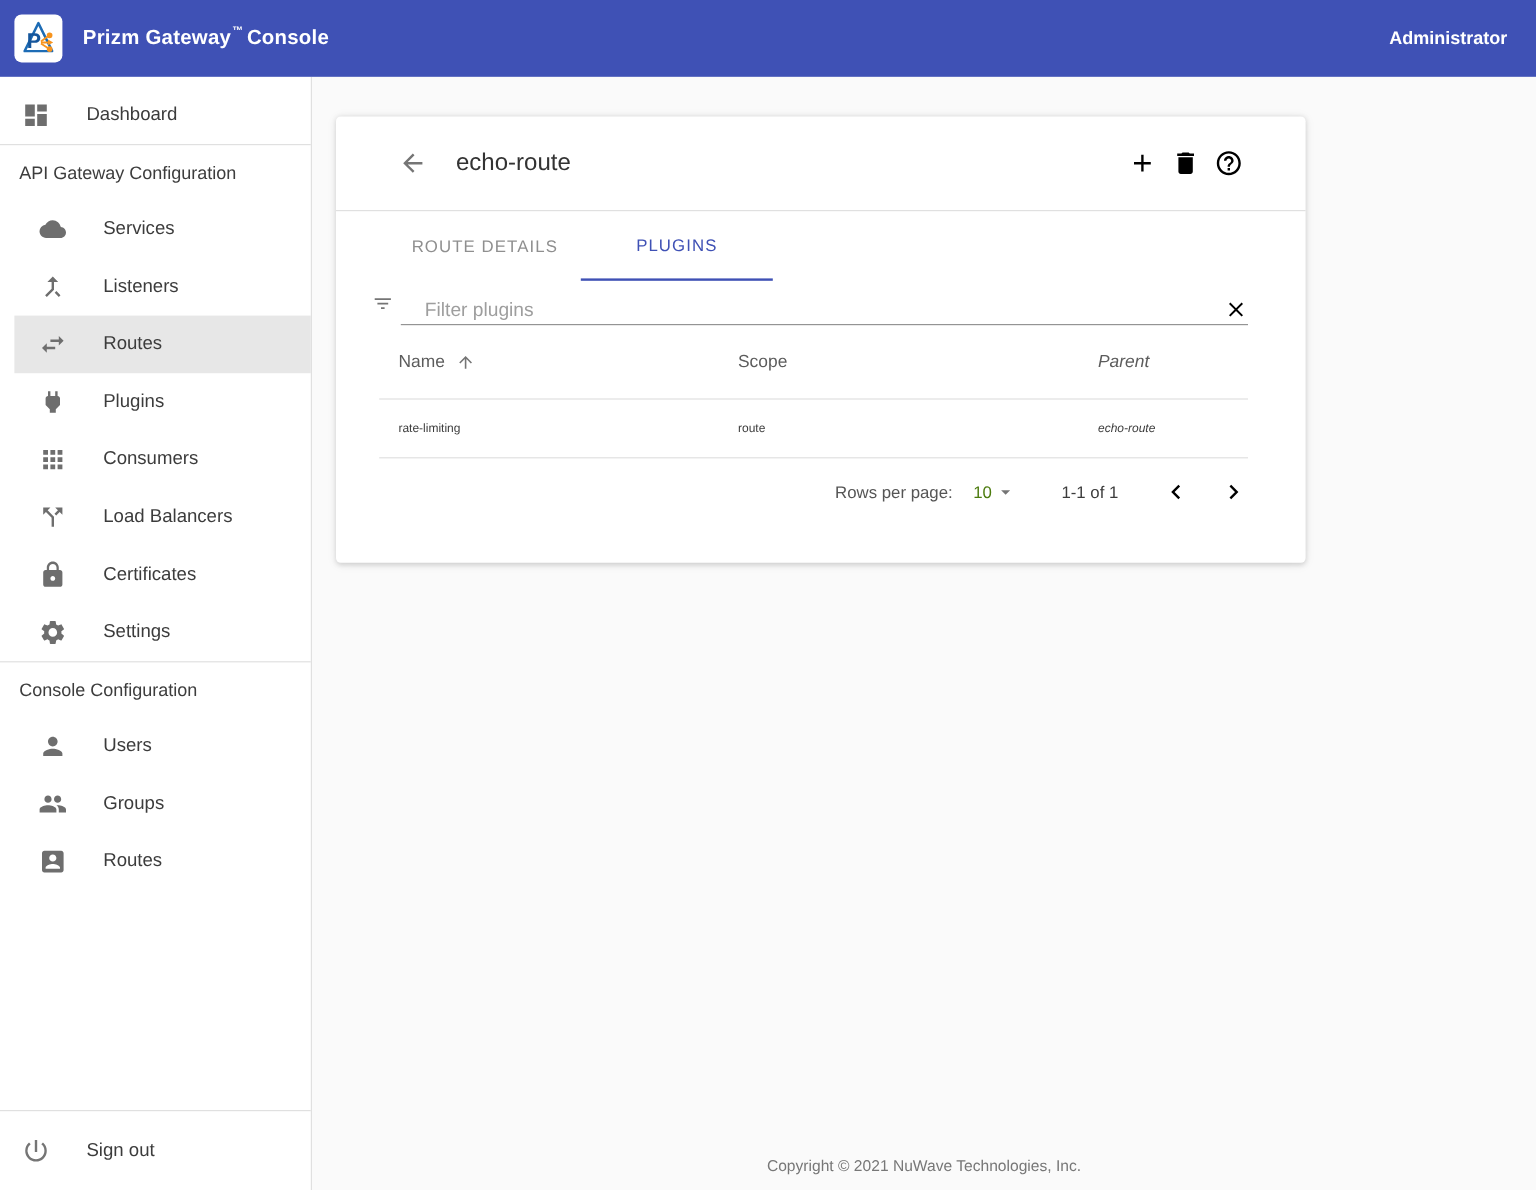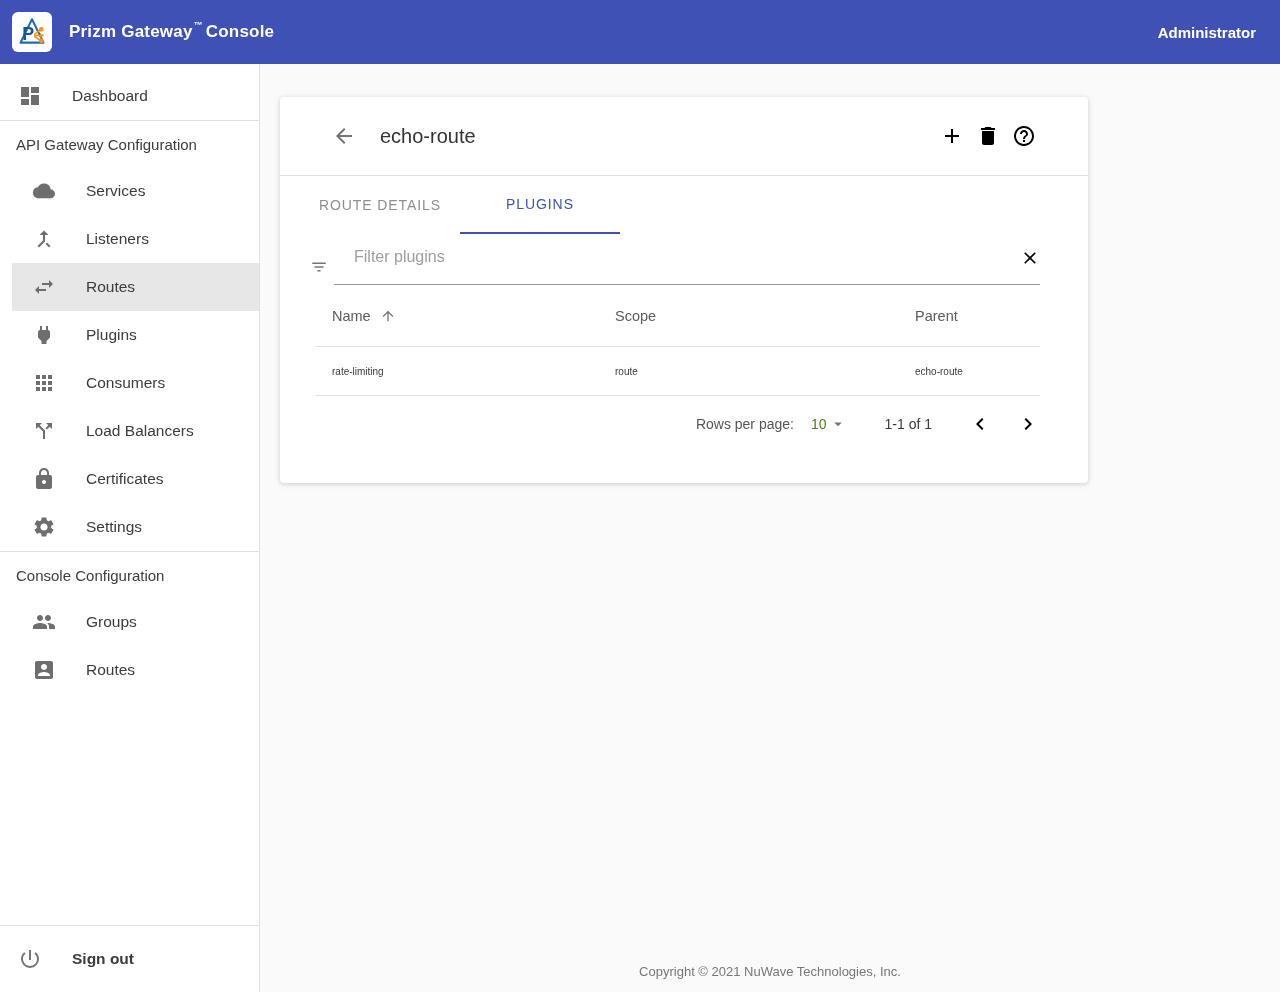--- a/index.html
+++ b/index.html
@@ -43,65 +43,65 @@
   .nav-icon { width:24px; height:24px; margin-left:18px; flex-shrink:0; }
   .nav-item.indent .nav-icon { margin-left:32px; }
   .nav-label { margin-left:30px; }
   .nav-divider { border-top:1px solid #e0e0e0; }
   .nav-section {
     height:46px; display:flex; align-items:center; padding-left:16px;
     font-size:15px; color:#3d3d3d;
   }
   .sidebar-bottom {
     margin-top:auto; border-top:1px solid #e0e0e0; height:67px;
-    display:flex; align-items:center; cursor:pointer; font-size:15.5px; color:#3c3c3c;font-weight:bold;
+    display:flex; align-items:center; cursor:pointer; font-size:15.5px; color:#3c3c3c;
   }
   .icon-fill { fill:#6e6e6e; }
 
   
   .main { flex:1; position:relative; background:#fafafa; }
   .card {
     position:absolute; left:20px; top:33px; width:808px;
     background:#fff; border-radius:4px;
     box-shadow:0 1px 4px rgba(0,0,0,.14), 0 1px 10px rgba(0,0,0,.06);
     padding-bottom:31px;
   }
   .card-header { height:79px; display:flex; align-items:center; padding:0 52px; border-bottom:1px solid #e0e0e0; }
   .back-btn { width:24px; height:24px; cursor:pointer; margin-right:24px; flex-shrink:0; }
   .card-title { font-size:20px; color:#333; }
   .card-actions { margin-left:auto; display:flex; align-items:center; gap:12px; }
   .action-btn { width:24px; height:24px; cursor:pointer; }
 
-  .tabs { display:flex; padding-left:20px; }
+  .tabs { display:flex; padding-left:44px; }
   .tab {
     width:160px; height:58px; display:flex; align-items:center; justify-content:center;
     font-size:14px; letter-spacing:.9px; color:#8f8f8f; cursor:pointer;
   }
   .tab.active { color:#3f51b5; border-bottom:2px solid #3f51b5; }
 
   .filter-row { display:flex; align-items:flex-end; margin:10px 48px 0 30px; }
   .filter-icon { width:18px; height:18px; margin:0 6px 9px 0; flex-shrink:0; }
   .filter-field {
-    flex:1; display:flex; align-items:flex-start;
-    border-bottom:1px solid #949494; padding:4px 0 16px 0;
+    flex:1; display:flex; align-items:flex-end;
+    border-bottom:1px solid #949494; padding:4px 0 2px 0;
   }
   .filter-field input {
     flex:1; border:none; outline:none; font-size:16px; padding-left:20px;
     font-family:"Liberation Sans", sans-serif; color:#333; background:transparent;
   }
   .filter-field input::placeholder { color:#9e9e9e; opacity:1; }
   .clear-btn { width:20px; height:20px; cursor:pointer; }
 
   .table { margin:0 48px 0 36px; }
   .t-row { display:flex; align-items:center; }
   .t-head { height:62px; border-bottom:1px solid #e0e0e0; font-size:14.5px; color:#5c5c5c; }
   .t-body { height:49px; border-bottom:1px solid #e0e0e0; font-size:10px; color:#3c3c3c; cursor:pointer; }
   .col-1 { width:299px; padding-left:16px; display:flex; align-items:center; }
   .col-2 { width:300px; }
-  .col-3 { flex:1; }
+  .col-3 { flex:1;font-style:italic; }
   .sort-arrow { width:16px; height:16px; margin-left:9px; }
   .sort-arrow svg { fill:#757575; }
 
   .pagination {
     height:56px; display:flex; align-items:center; justify-content:flex-end;
     margin-right:48px; font-size:14px; color:#555;
   }
   .rpp-value { margin-left:17px; display:flex; align-items:center; cursor:pointer; color:#4d7c0f; }
   .rpp-caret { width:18px; height:18px; margin-left:2px; }
   .rpp-caret svg { fill:#757575; }
@@ -210,20 +210,26 @@
       <svg class="nav-icon icon-fill" viewBox="0 0 24 24">
           <path d="M19.14 12.94c.04-.3.06-.61.06-.94 0-.32-.02-.64-.07-.94l2.03-1.58c.18-.14.23-.41.12-.61l-1.92-3.32c-.12-.22-.37-.29-.59-.22l-2.39.96c-.5-.38-1.03-.7-1.62-.94l-.36-2.54c-.04-.24-.24-.41-.48-.41h-3.84c-.24 0-.43.17-.47.41l-.36 2.54c-.59.24-1.13.57-1.62.94l-2.39-.96c-.22-.08-.47 0-.59.22L2.74 8.87c-.12.21-.08.47.12.61l2.03 1.58c-.05.3-.09.63-.09.94s.02.64.07.94l-2.03 1.58c-.18.14-.23.41-.12.61l1.92 3.32c.12.22.37.29.59.22l2.39-.96c.5.38 1.03.7 1.62.94l.36 2.54c.05.24.24.41.48.41h3.84c.24 0 .44-.17.47-.41l.36-2.54c.59-.24 1.13-.56 1.62-.94l2.39.96c.22.08.47 0 .59-.22l1.92-3.32c.12-.22.07-.47-.12-.61l-2.01-1.58zM12 15.6c-1.98 0-3.6-1.62-3.6-3.6s1.62-3.6 3.6-3.6 3.6 1.62 3.6 3.6-1.62 3.6-3.6 3.6z"></path>
         </svg>
       <span class="nav-label">Settings</span>
     </div>
 
     <div class="nav-divider"></div>
 
     <div class="nav-section">Console Configuration</div>
 
+    <div class="nav-item indent">
+      <svg class="nav-icon icon-fill" viewBox="0 0 24 24">
+          <path d="M12 12c2.21 0 4-1.79 4-4s-1.79-4-4-4-4 1.79-4 4 1.79 4 4 4zm0 2c-2.67 0-8 1.34-8 4v2h16v-2c0-2.66-5.33-4-8-4z"></path>
+        </svg>
+      <span class="nav-label">Users</span>
+    </div>
 
     <div class="nav-item indent">
       <svg class="nav-icon icon-fill" viewBox="0 0 24 24">
           <path d="M16 11c1.66 0 2.99-1.34 2.99-3S17.66 5 16 5c-1.66 0-3 1.34-3 3s1.34 3 3 3zm-8 0c1.66 0 2.99-1.34 2.99-3S9.66 5 8 5C6.34 5 5 6.34 5 8s1.34 3 3 3zm0 2c-2.33 0-7 1.17-7 3.5V19h14v-2.5c0-2.33-4.67-3.5-7-3.5zm8 0c-.29 0-.62.02-.97.05 1.16.84 1.97 1.97 1.97 3.45V19h6v-2.5c0-2.33-4.67-3.5-7-3.5z"></path>
         </svg>
       <span class="nav-label">Groups</span>
     </div>
 
     <div class="nav-item indent">
       <svg class="nav-icon icon-fill" viewBox="0 0 24 24">

